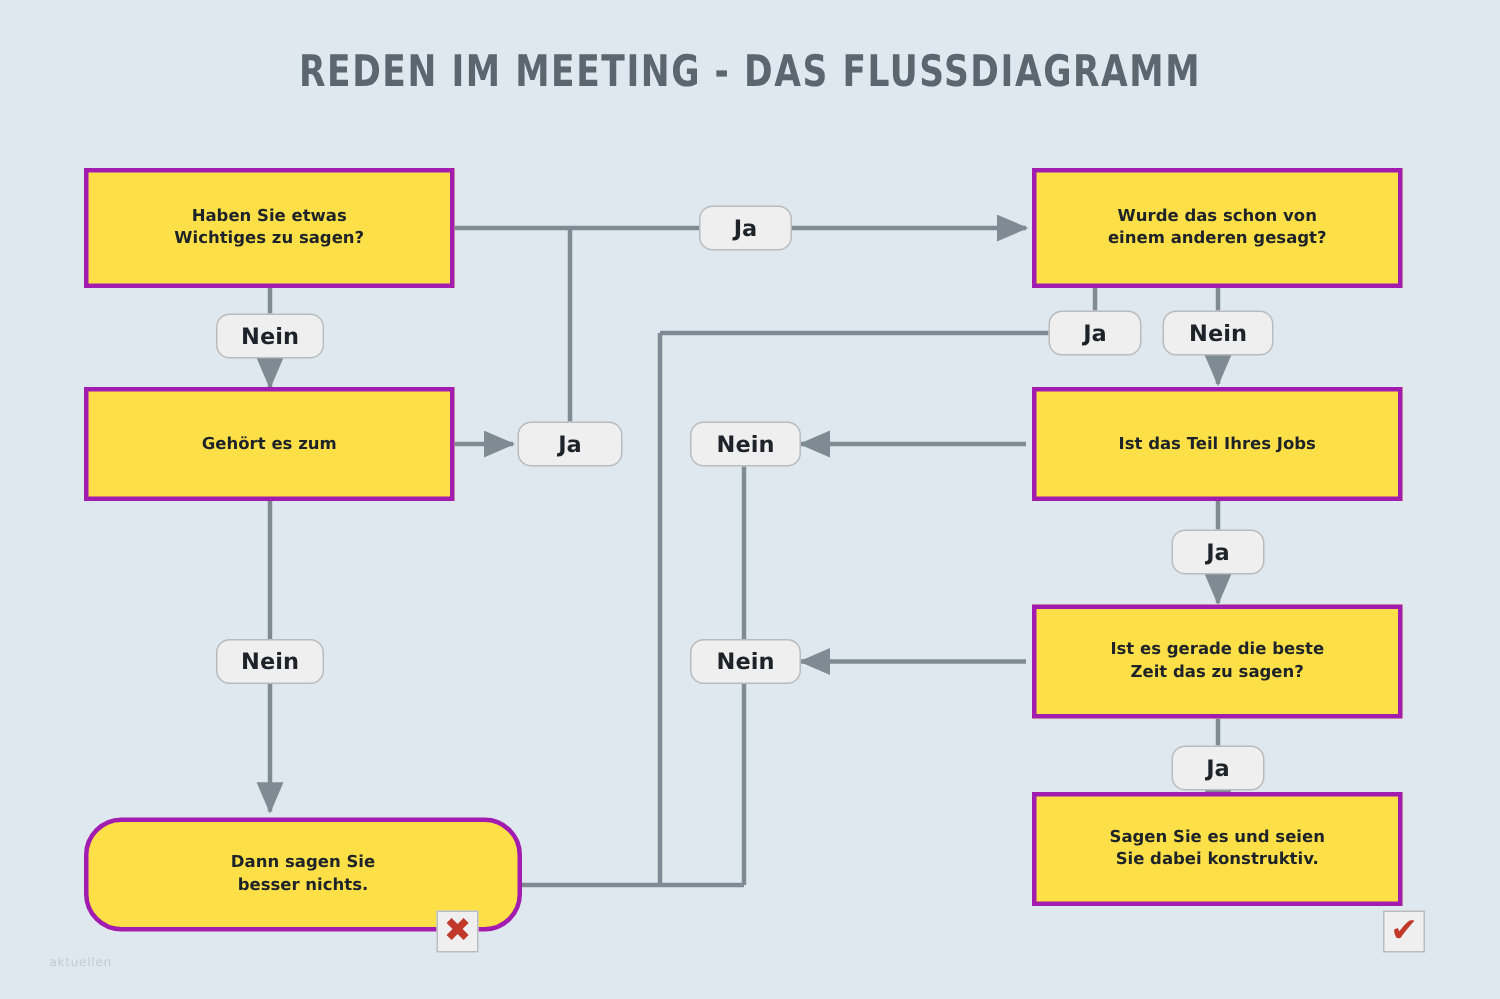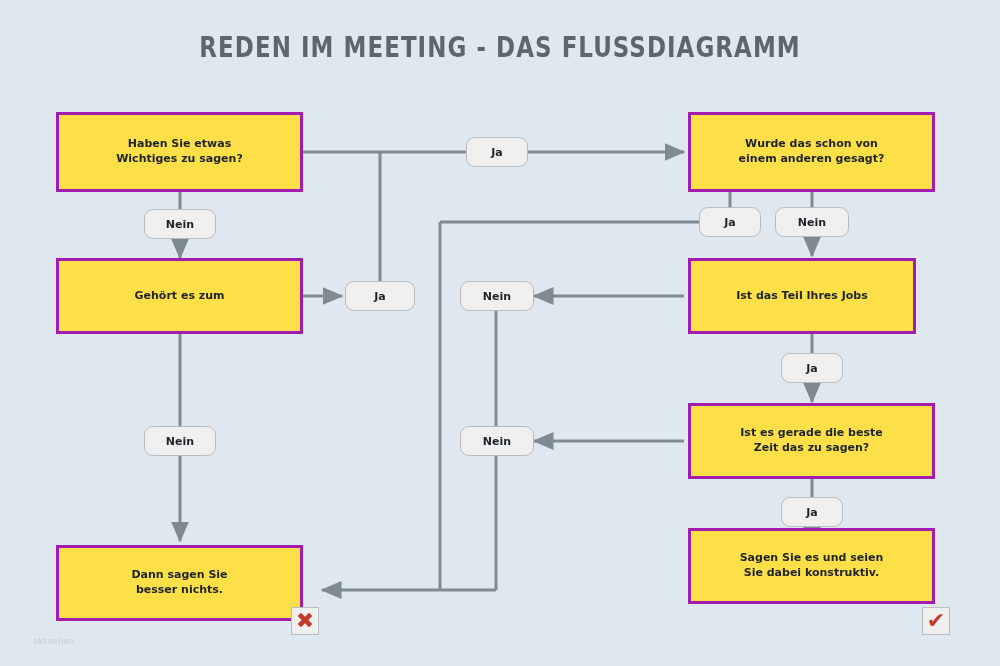--- a/index.html
+++ b/index.html
@@ -52,21 +52,21 @@
   .node span {
     display: block;
   }
   .label {
     position: absolute;
     box-sizing: border-box;
     background: #efefef;
     border: 1px solid #b9bcbe;
     border-radius: 9px;
     color: #1d2329;
-    font-size: 11px;
+    font-size: 15px;
     font-weight: bold;
     text-align: center;
     display: flex;
     align-items: center;
     justify-content: center;
     height: 30px;
     z-index: 3;
   }
   svg#wires {
     position: absolute;
@@ -157,35 +157,35 @@
       <span>Wichtiges zu sagen?</span>
     </span>
   </div>
 
   <div class="node" style="left:56px; top:258px; width:247px; height:76px;">
     <span>
       <span>Gehört es zum</span>
     </span>
   </div>
 
-  <div class="node" style="left:56px; top:545px; width:247px; height:76px;">
+  <div class="node" style="left:56px; top:545px; width:292px; height:76px;border-radius:25px;">
     <span>
       <span>Dann sagen Sie</span>
       <span>besser nichts.</span>
     </span>
   </div>
 
   <div class="node" style="left:688px; top:112px; width:247px; height:80px;">
     <span>
       <span>Wurde das schon von</span>
       <span>einem anderen gesagt?</span>
     </span>
   </div>
 
-  <div class="node" style="left:688px; top:258px; width:228px; height:76px;">
+  <div class="node" style="left:688px; top:258px; width:247px; height:76px;">
     <span>
       <span>Ist das Teil Ihres Jobs</span>
     </span>
   </div>
 
   <div class="node" style="left:688px; top:403px; width:247px; height:76px;">
     <span>
       <span>Ist es gerade die beste</span>
       <span>Zeit das zu sagen?</span>
     </span>

